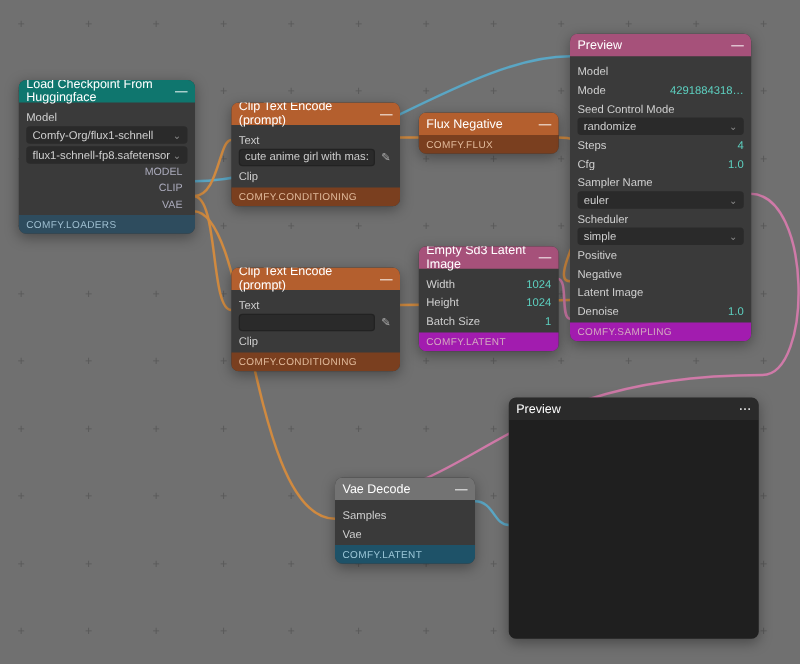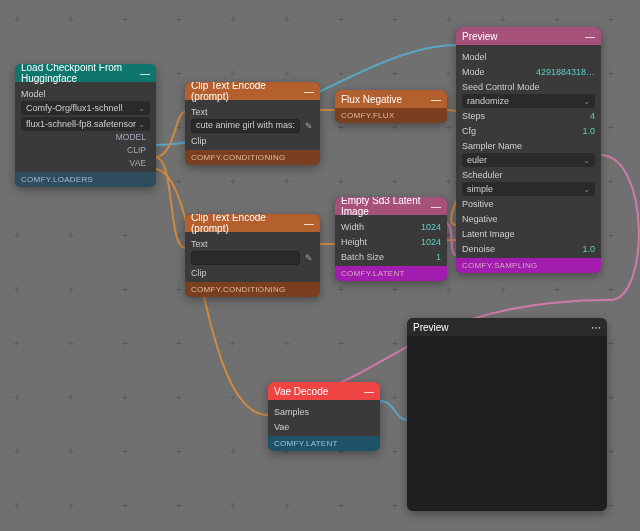--- a/index.html
+++ b/index.html
@@ -44,21 +44,21 @@
     display: flex;
     align-items: center;
     justify-content: space-between;
     padding: 0 6px;
     font-size: 10px;
     color: #fff;
   }
   .hdr-blue   { background: #0f766e; }
   .hdr-orange { background: #b45f2e; }
   .hdr-pink   { background: #a6517a; }
-  .hdr-cyan   { background: #ef4444; }
+  .hdr-cyan   { background: #737373; }
   .hdr-dark   { background: #2a2a2a; }
   .node .body {
     padding: 4px 6px 2px 6px;
   }
   .row {
     display: flex;
     justify-content: space-between;
     align-items: center;
     font-size: 9px;
     height: 15px;

